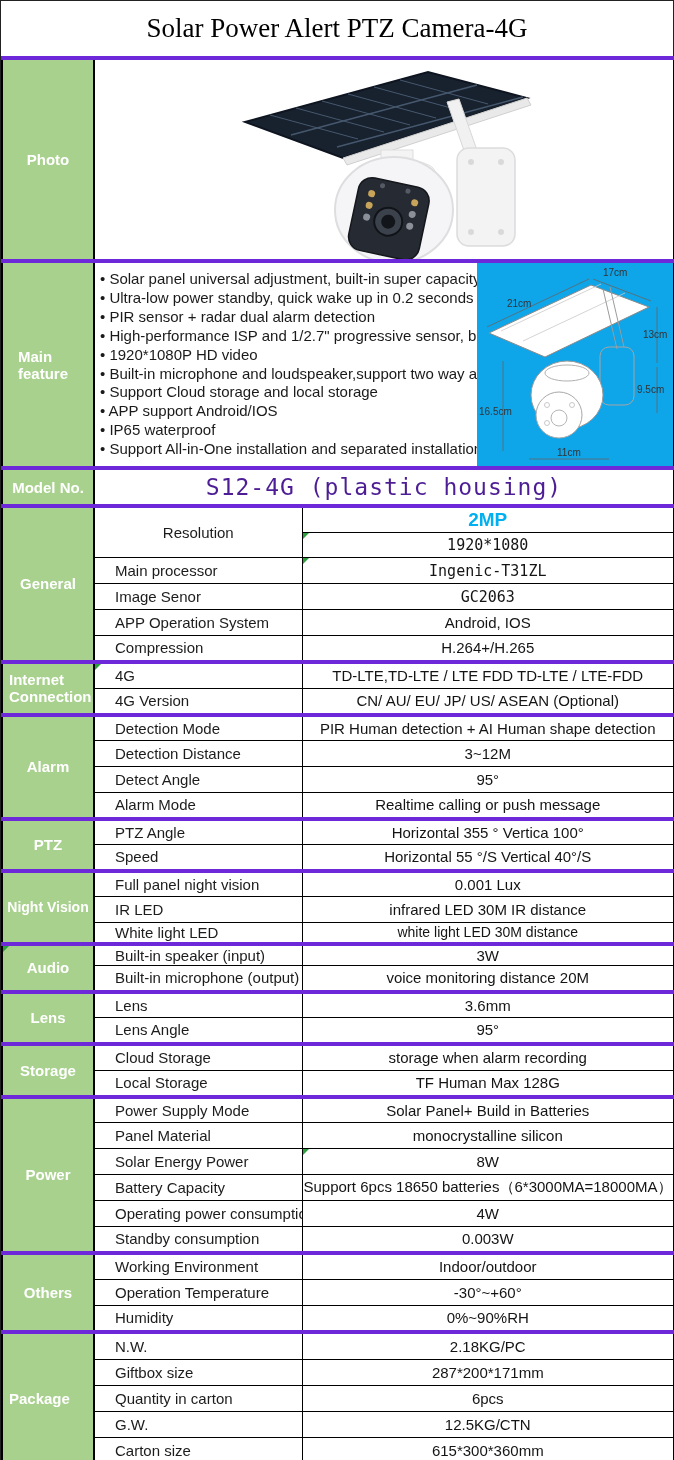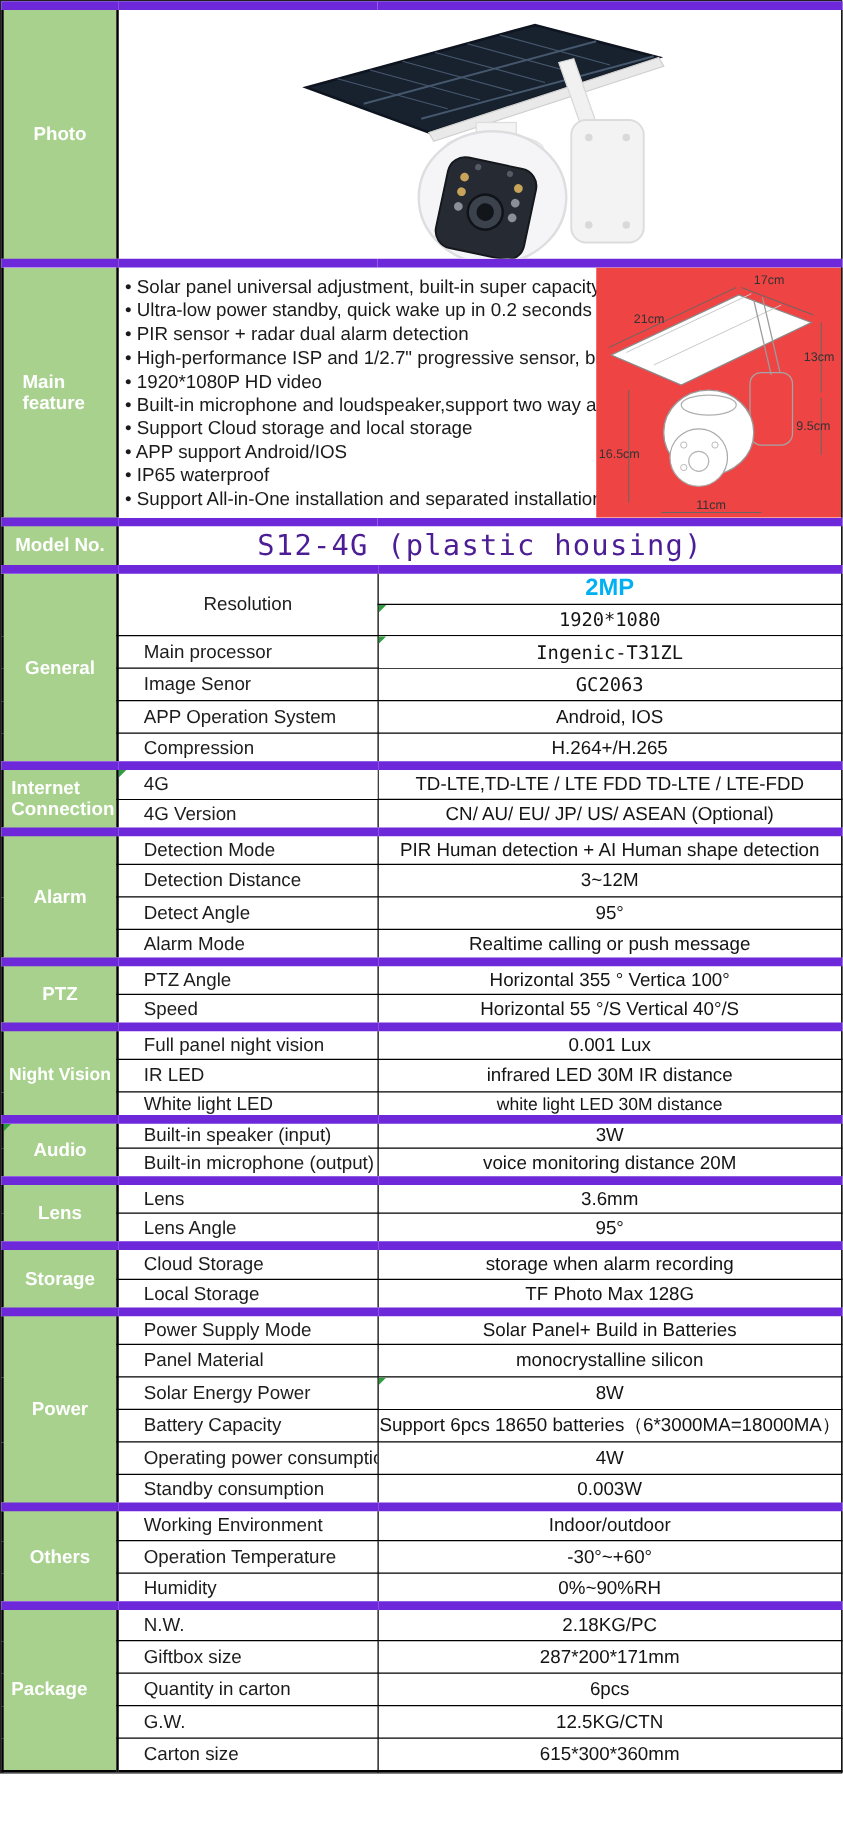--- a/index.html
+++ b/index.html
@@ -23,21 +23,21 @@
     table-layout: fixed;
     width: 672px;
     border: 2px solid #000;
   }
   td {
     border: 1px solid #000;
     overflow: hidden;
     vertical-align: middle;
     background: #fff;
   }
-  tr.sec > td { border-top: 7px solid #6d28d9; margin-left: 12px; }
+  tr.sec > td { border-top: 4px solid #6d28d9; margin-left: 12px; }
   td.side {
     background: #A9D18E;
     color: #fff;
     font-weight: bold;
     font-size: 15px;
     text-align: center;
     border-right: 2px solid #000;
   }
   td.side.left { text-align: left; padding-left: 15px; }
   td.lbl { padding: 0 20px; font-size: 15px; color: #1c1c1c; white-space: nowrap; }
@@ -62,36 +62,37 @@
     font-size: 15px;
     line-height: 18.9px;
     white-space: nowrap;
     color: #1a1a1a;
   }
   ul.features li::before { content: "• "; }
   .diagram-overlay {
     position: absolute;
     top: 0; right: 0;
     width: 196px; height: 205px;
-    background: #ef4444;
+    background: #0ea5e9;
   }
   
   .rel { position: relative; }
   .tri {
     position: absolute; top: 0; left: 0;
     width: 0; height: 0;
     border-top: 6px solid #2f9e3f;
     border-right: 6px solid transparent;
   }
   .dimtext { font-size: 10px; fill: #333; font-family: "Liberation Sans", sans-serif; }
 </style>
 </head>
 <body>
 
 <div class="page">
+  <div class="title-box">Solar Power Alert PTZ Camera-4G</div>
 
   <table class="spec">
     <colgroup>
         <col style="width:92px">
         <col style="width:208px">
         <col style="width:372px">
       </colgroup>
 
     <tbody>
         <tr class="sec" style="height:199px">
@@ -293,21 +294,21 @@
       <td class="val">95°</td>
     </tr>
 
     <tr class="sec" style="height:27px">
       <td class="side" rowspan="2">Storage</td>
       <td class="lbl">Cloud Storage</td>
       <td class="val">storage when alarm recording</td>
     </tr>
     <tr style="height:26px">
       <td class="lbl">Local Storage</td>
-      <td class="val">TF Photo Max 128G</td>
+      <td class="val">TF Human Max 128G</td>
     </tr>
 
     <tr class="sec" style="height:26px">
       <td class="side" rowspan="6">Power</td>
       <td class="lbl">Power Supply Mode</td>
       <td class="val">Solar Panel+ Build in Batteries</td>
     </tr>
     <tr style="height:26px">
       <td class="lbl">Panel Material</td>
       <td class="val">monocrystalline silicon</td>

